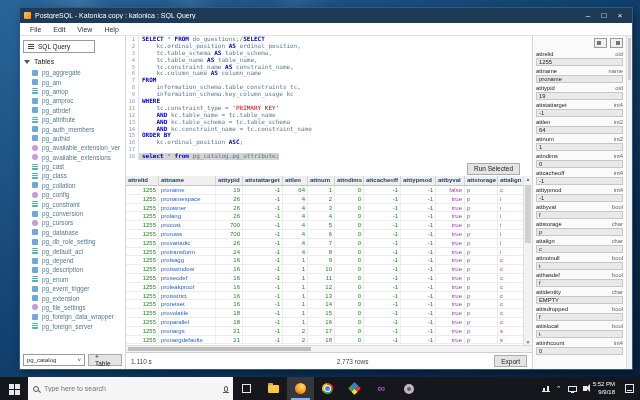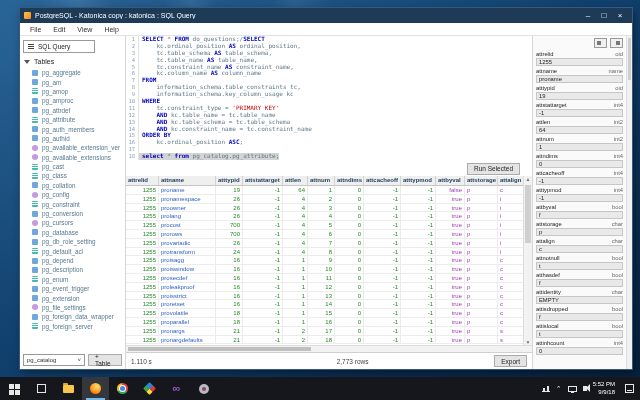--- a/index.html
+++ b/index.html
@@ -777,20 +777,25 @@
         </div>
       </div>
 
     </div>
   </div>
 
   <div class="taskbar">
     <div class="start">
       <div class="winlogo"></div>
     </div>
+    <div class="search">
+      <div class="mag"></div>
+      <input placeholder="Type here to search" style="">
+      <div class="mic"></div>
+    </div>
     <div class="tb-apps" id="tb-apps">
         <div class="tb-app">
           <div class="ic-taskview"></div>
         </div>
         <div class="tb-app">
           <div class="ic-explorer"></div>
         </div>
         <div class="tb-app active">
           <div class="ic-firefox"></div>
         </div>

